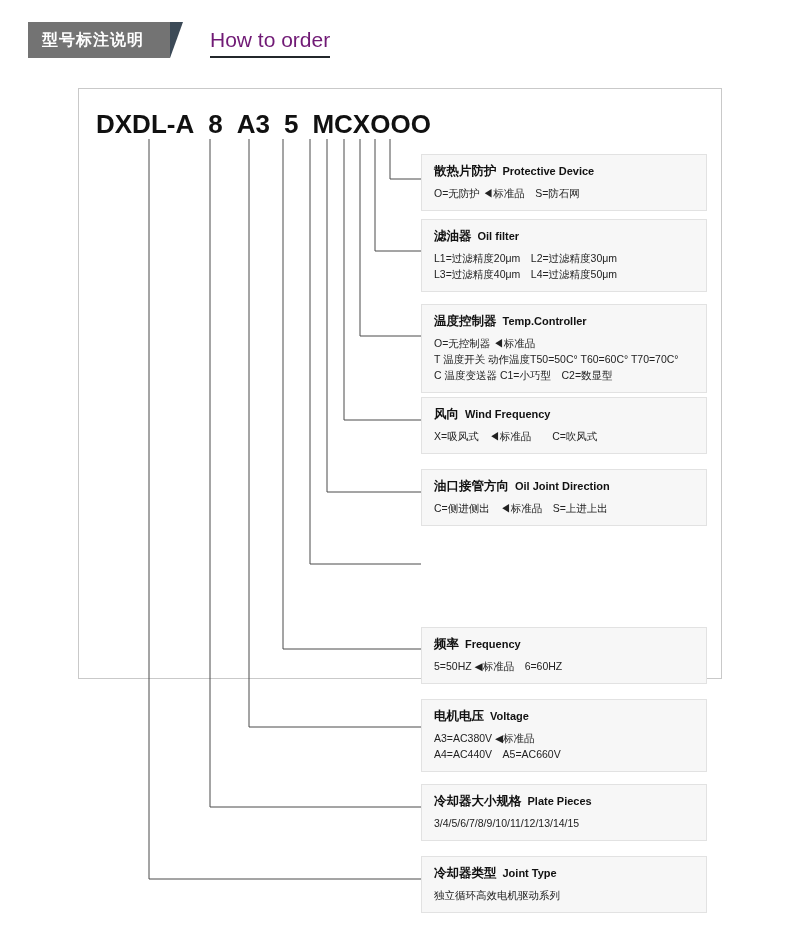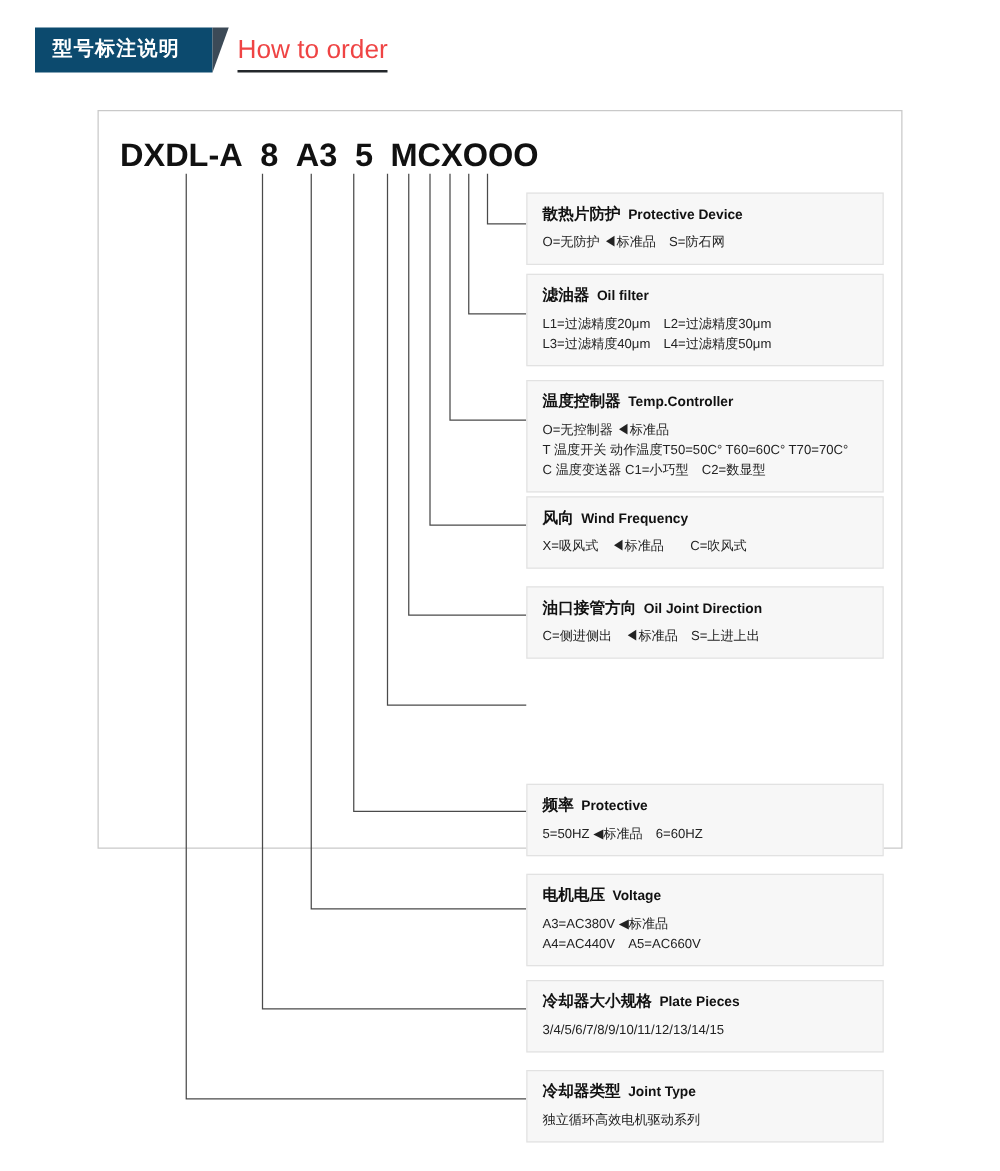--- a/index.html
+++ b/index.html
@@ -17,21 +17,21 @@
   
   .header {
     position: absolute;
     left: 28px;
     top: 22px;
     display: flex;
     align-items: flex-end;
   }
   .badge {
     position: relative;
-    background: #0c4a6e;
+    background: #737373;
     color: #ffffff;
     font-size: 16px;
     font-weight: bold;
     letter-spacing: 1px;
     padding: 8px 26px 8px 14px;
     height: 36px;
     line-height: 20px;
     display: flex;
     align-items: center;
     white-space: nowrap;
@@ -41,22 +41,22 @@
     position: absolute;
     right: -13px;
     top: 0;
     width: 0;
     height: 0;
     border-top: 36px solid #3c4a57;
     border-right: 13px solid transparent;
   }
   .header-en {
     font-size: 21px;
-    color: #ef4444;
-    margin-left: 20px;
+    color: #701a75;
+    margin-left: 40px;
     padding-bottom: 3px;
     border-bottom: 2px solid #23272b;
     line-height: 26px;
     white-space: nowrap;
   }
 
   
   .frame {
     position: absolute;
     left: 78px;
@@ -181,21 +181,21 @@
     <div class="row">X=吸风式　◀标准品　　C=吹风式</div>
   </div>
 
   <div class="block" style="top:380px;">
     <div class="title"><span>油口接管方向</span><span class="en">Oil Joint Direction</span></div>
     <div class="row">C=侧进侧出　◀标准品　S=上进上出</div>
   </div>
 
 
   <div class="block" style="top:538px;">
-    <div class="title"><span>频率</span><span class="en">Protective</span></div>
+    <div class="title"><span>频率</span><span class="en">Frequency</span></div>
     <div class="row">5=50HZ ◀标准品　6=60HZ</div>
   </div>
 
   <div class="block" style="top:610px;">
     <div class="title"><span>电机电压</span><span class="en">Voltage</span></div>
     <div class="row">A3=AC380V ◀标准品</div>
     <div class="row">A4=AC440V　A5=AC660V</div>
   </div>
 
   <div class="block" style="top:695px;">

